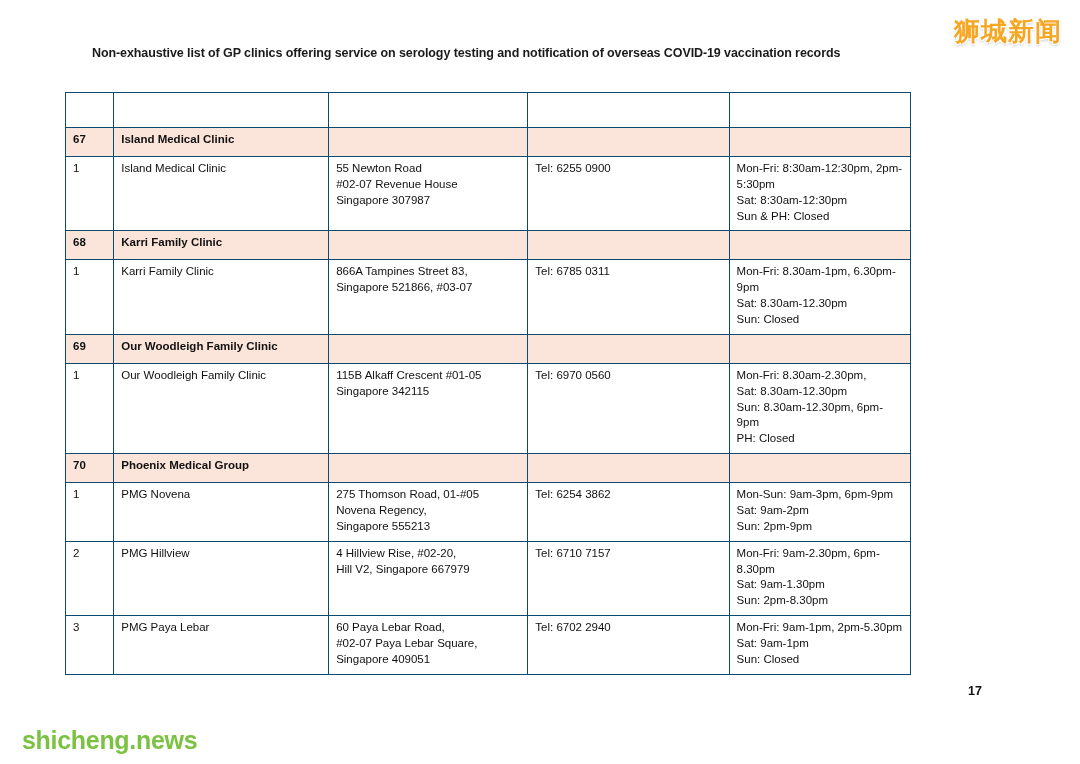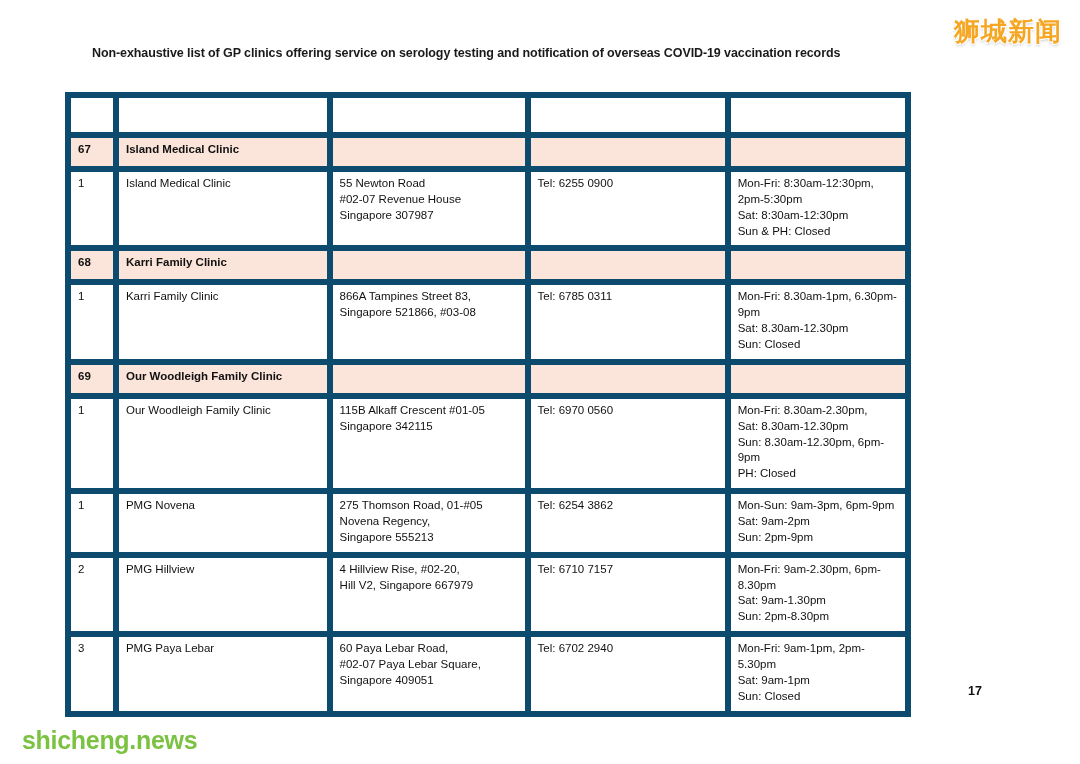--- a/index.html
+++ b/index.html
@@ -40,21 +40,21 @@
     position: absolute;
     left: 65px;
     top: 92px;
     width: 846px;
     border-collapse: collapse;
     table-layout: fixed;
     background: #ffffff;
   }
 
   #clinic-table td {
-    border: 6px solid #0c4a6e;
+    border: 1px solid #0c4a6e;
     vertical-align: top;
     padding: 4px 6px 6px 7px;
     font-size: 11.5px;
     line-height: 1.38;
     color: #111111;
   }
 
   .col-idx    { width: 46px; }
   .col-name   { width: 205px; }
   .col-addr   { width: 190px; }
@@ -180,21 +180,21 @@
           <td class="col-addr"></td>
           <td class="col-tel"></td>
           <td class="col-hours"></td>
         </tr>
         <tr class="entry-row">
           <td class="col-idx">1</td>
           <td class="col-name">Karri Family Clinic</td>
           <td class="col-addr">
             <div class="cell-lines">
               <span>866A Tampines Street 83,</span>
-              <span>Singapore 521866, #03-08</span>
+              <span>Singapore 521866, #03-07</span>
             </div>
           </td>
           <td class="col-tel">Tel: 6785 0311</td>
           <td class="col-hours">
             <div class="cell-lines">
               <span>Mon-Fri: 8.30am-1pm, 6.30pm-9pm</span>
               <span>Sat: 8.30am-12.30pm</span>
               <span>Sun: Closed</span>
             </div>
           </td>
@@ -218,20 +218,27 @@
           <td class="col-tel">Tel: 6970 0560</td>
           <td class="col-hours">
             <div class="cell-lines">
               <span>Mon-Fri: 8.30am-2.30pm,</span>
               <span>Sat: 8.30am-12.30pm</span>
               <span>Sun: 8.30am-12.30pm, 6pm-9pm</span>
               <span>PH: Closed</span>
             </div>
           </td>
         </tr>
+        <tr class="group-row">
+          <td class="col-idx">70</td>
+          <td class="col-name">Phoenix Medical Group</td>
+          <td class="col-addr"></td>
+          <td class="col-tel"></td>
+          <td class="col-hours"></td>
+        </tr>
         <tr class="entry-row">
           <td class="col-idx">1</td>
           <td class="col-name">PMG Novena</td>
           <td class="col-addr">
             <div class="cell-lines">
               <span>275 Thomson Road, 01-#05</span>
               <span>Novena Regency,</span>
               <span>Singapore 555213</span>
             </div>
           </td>

